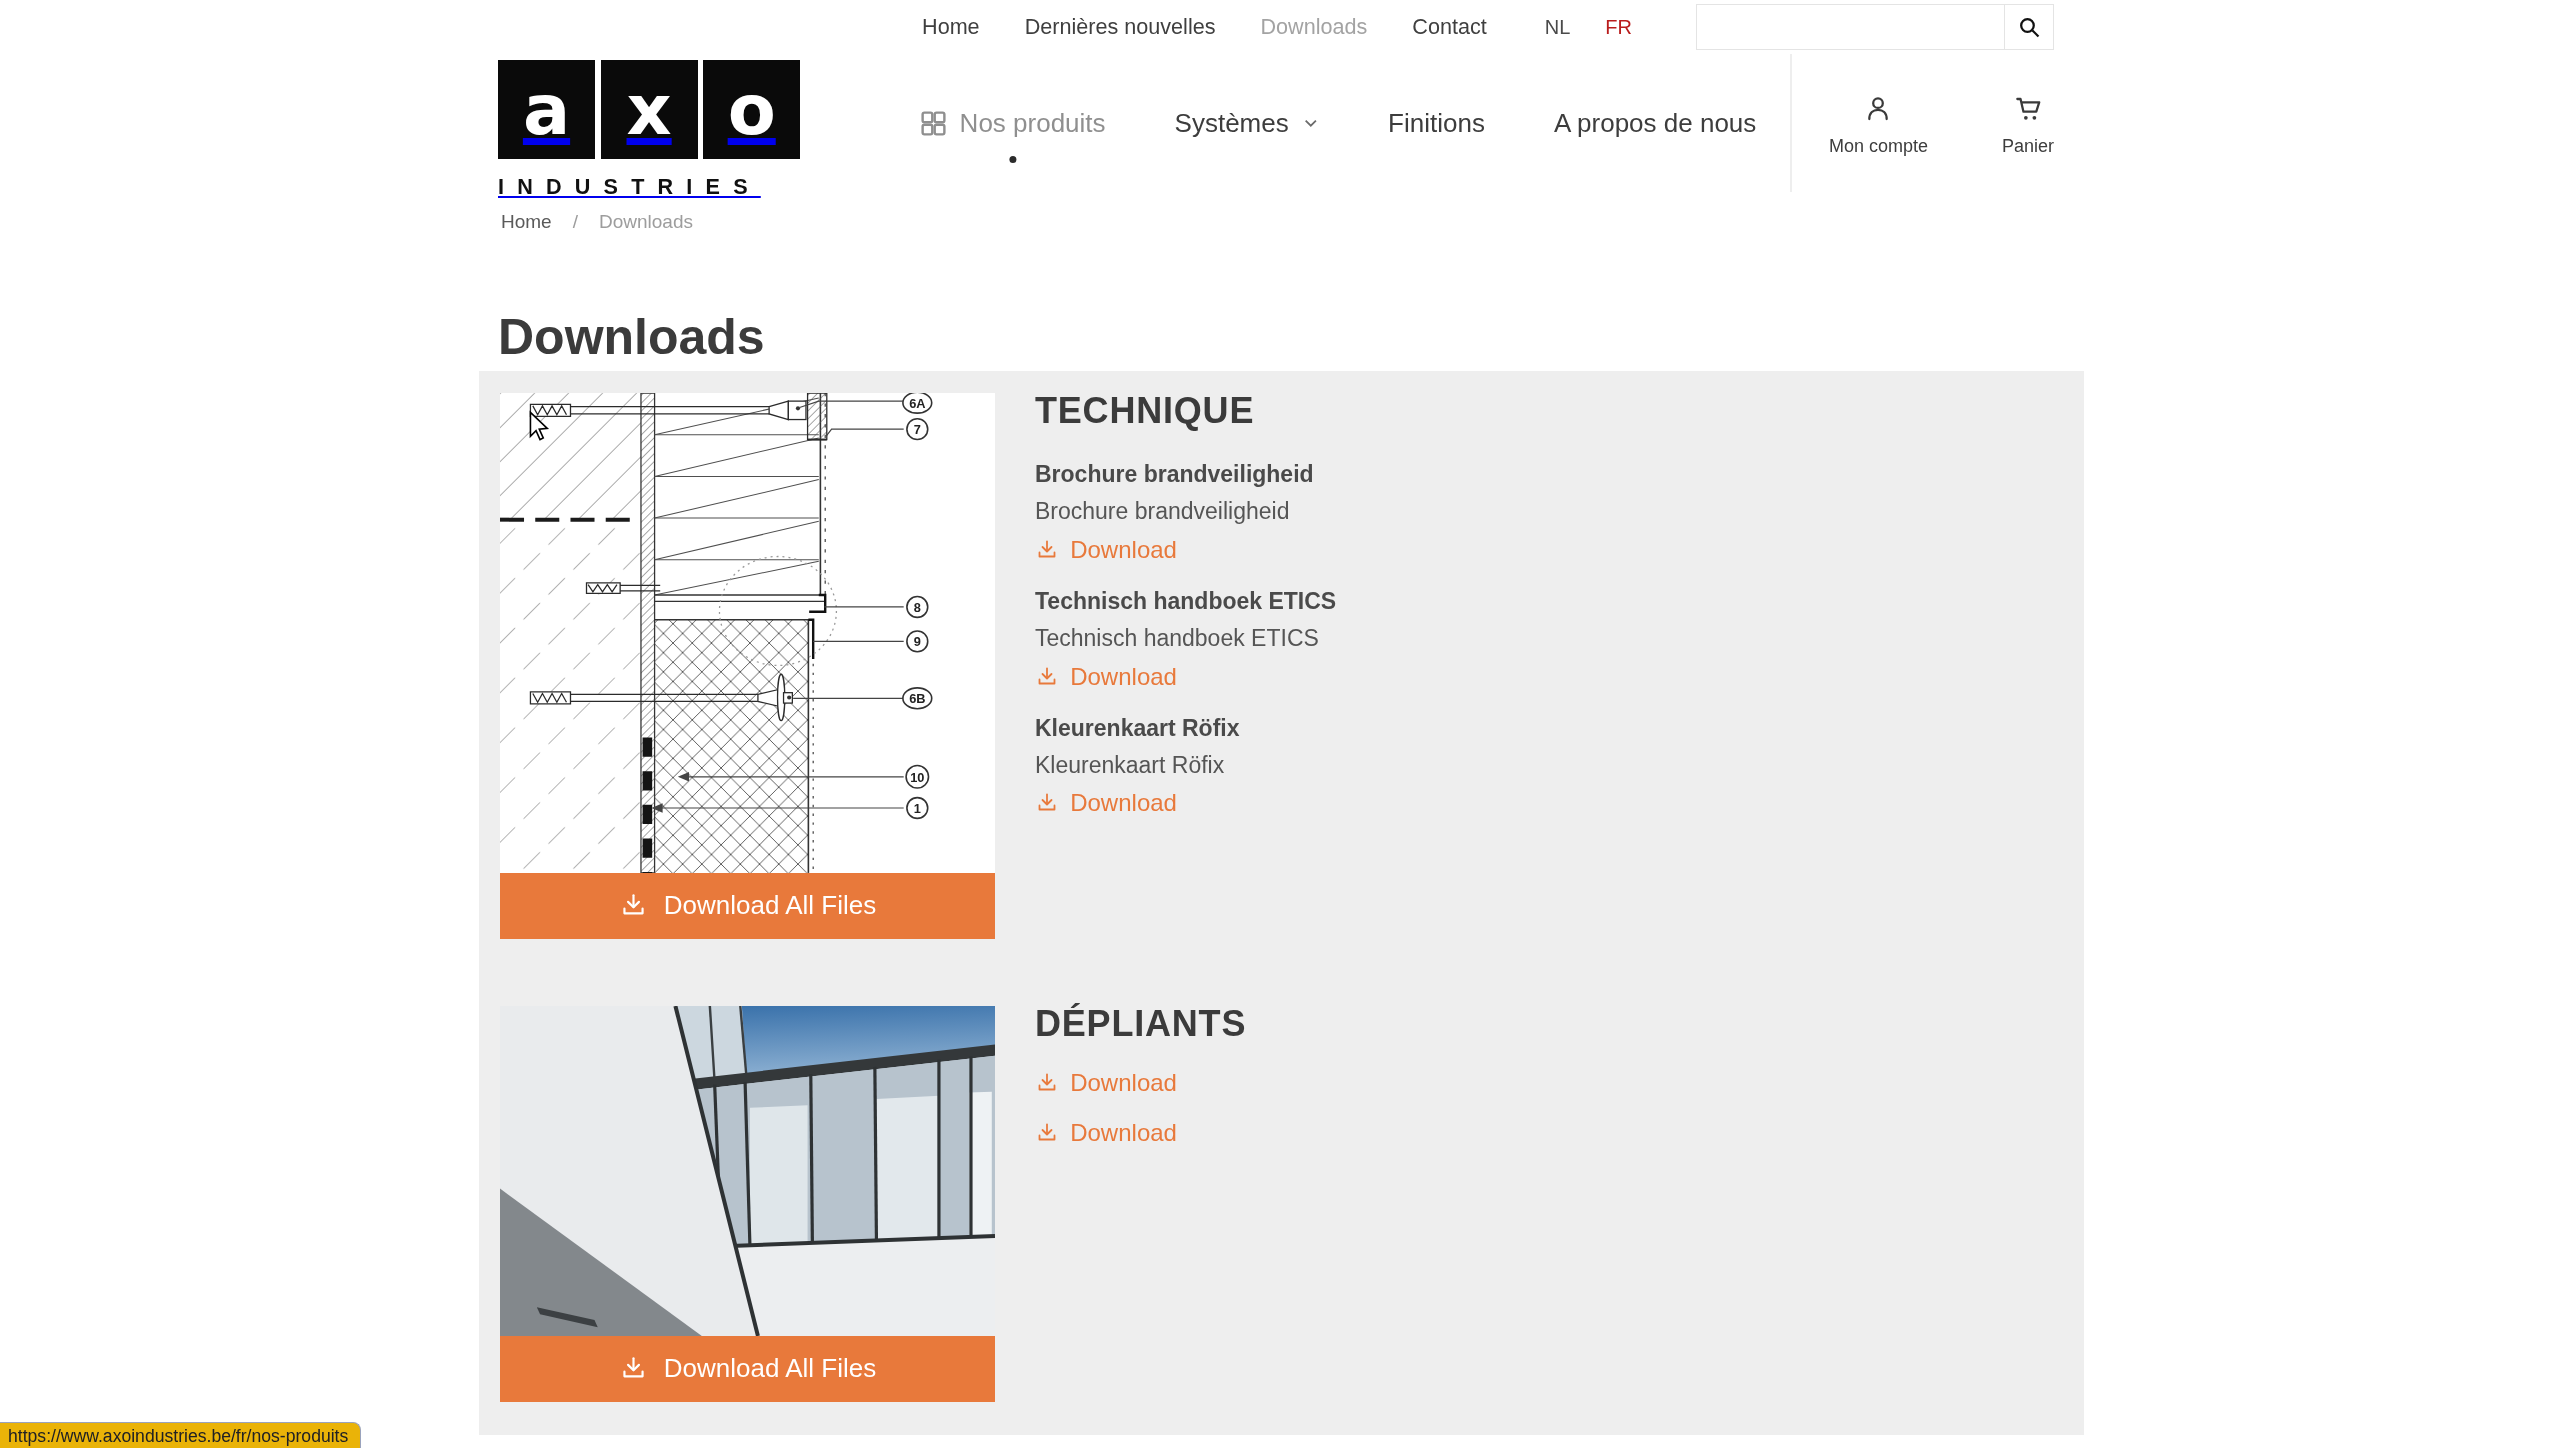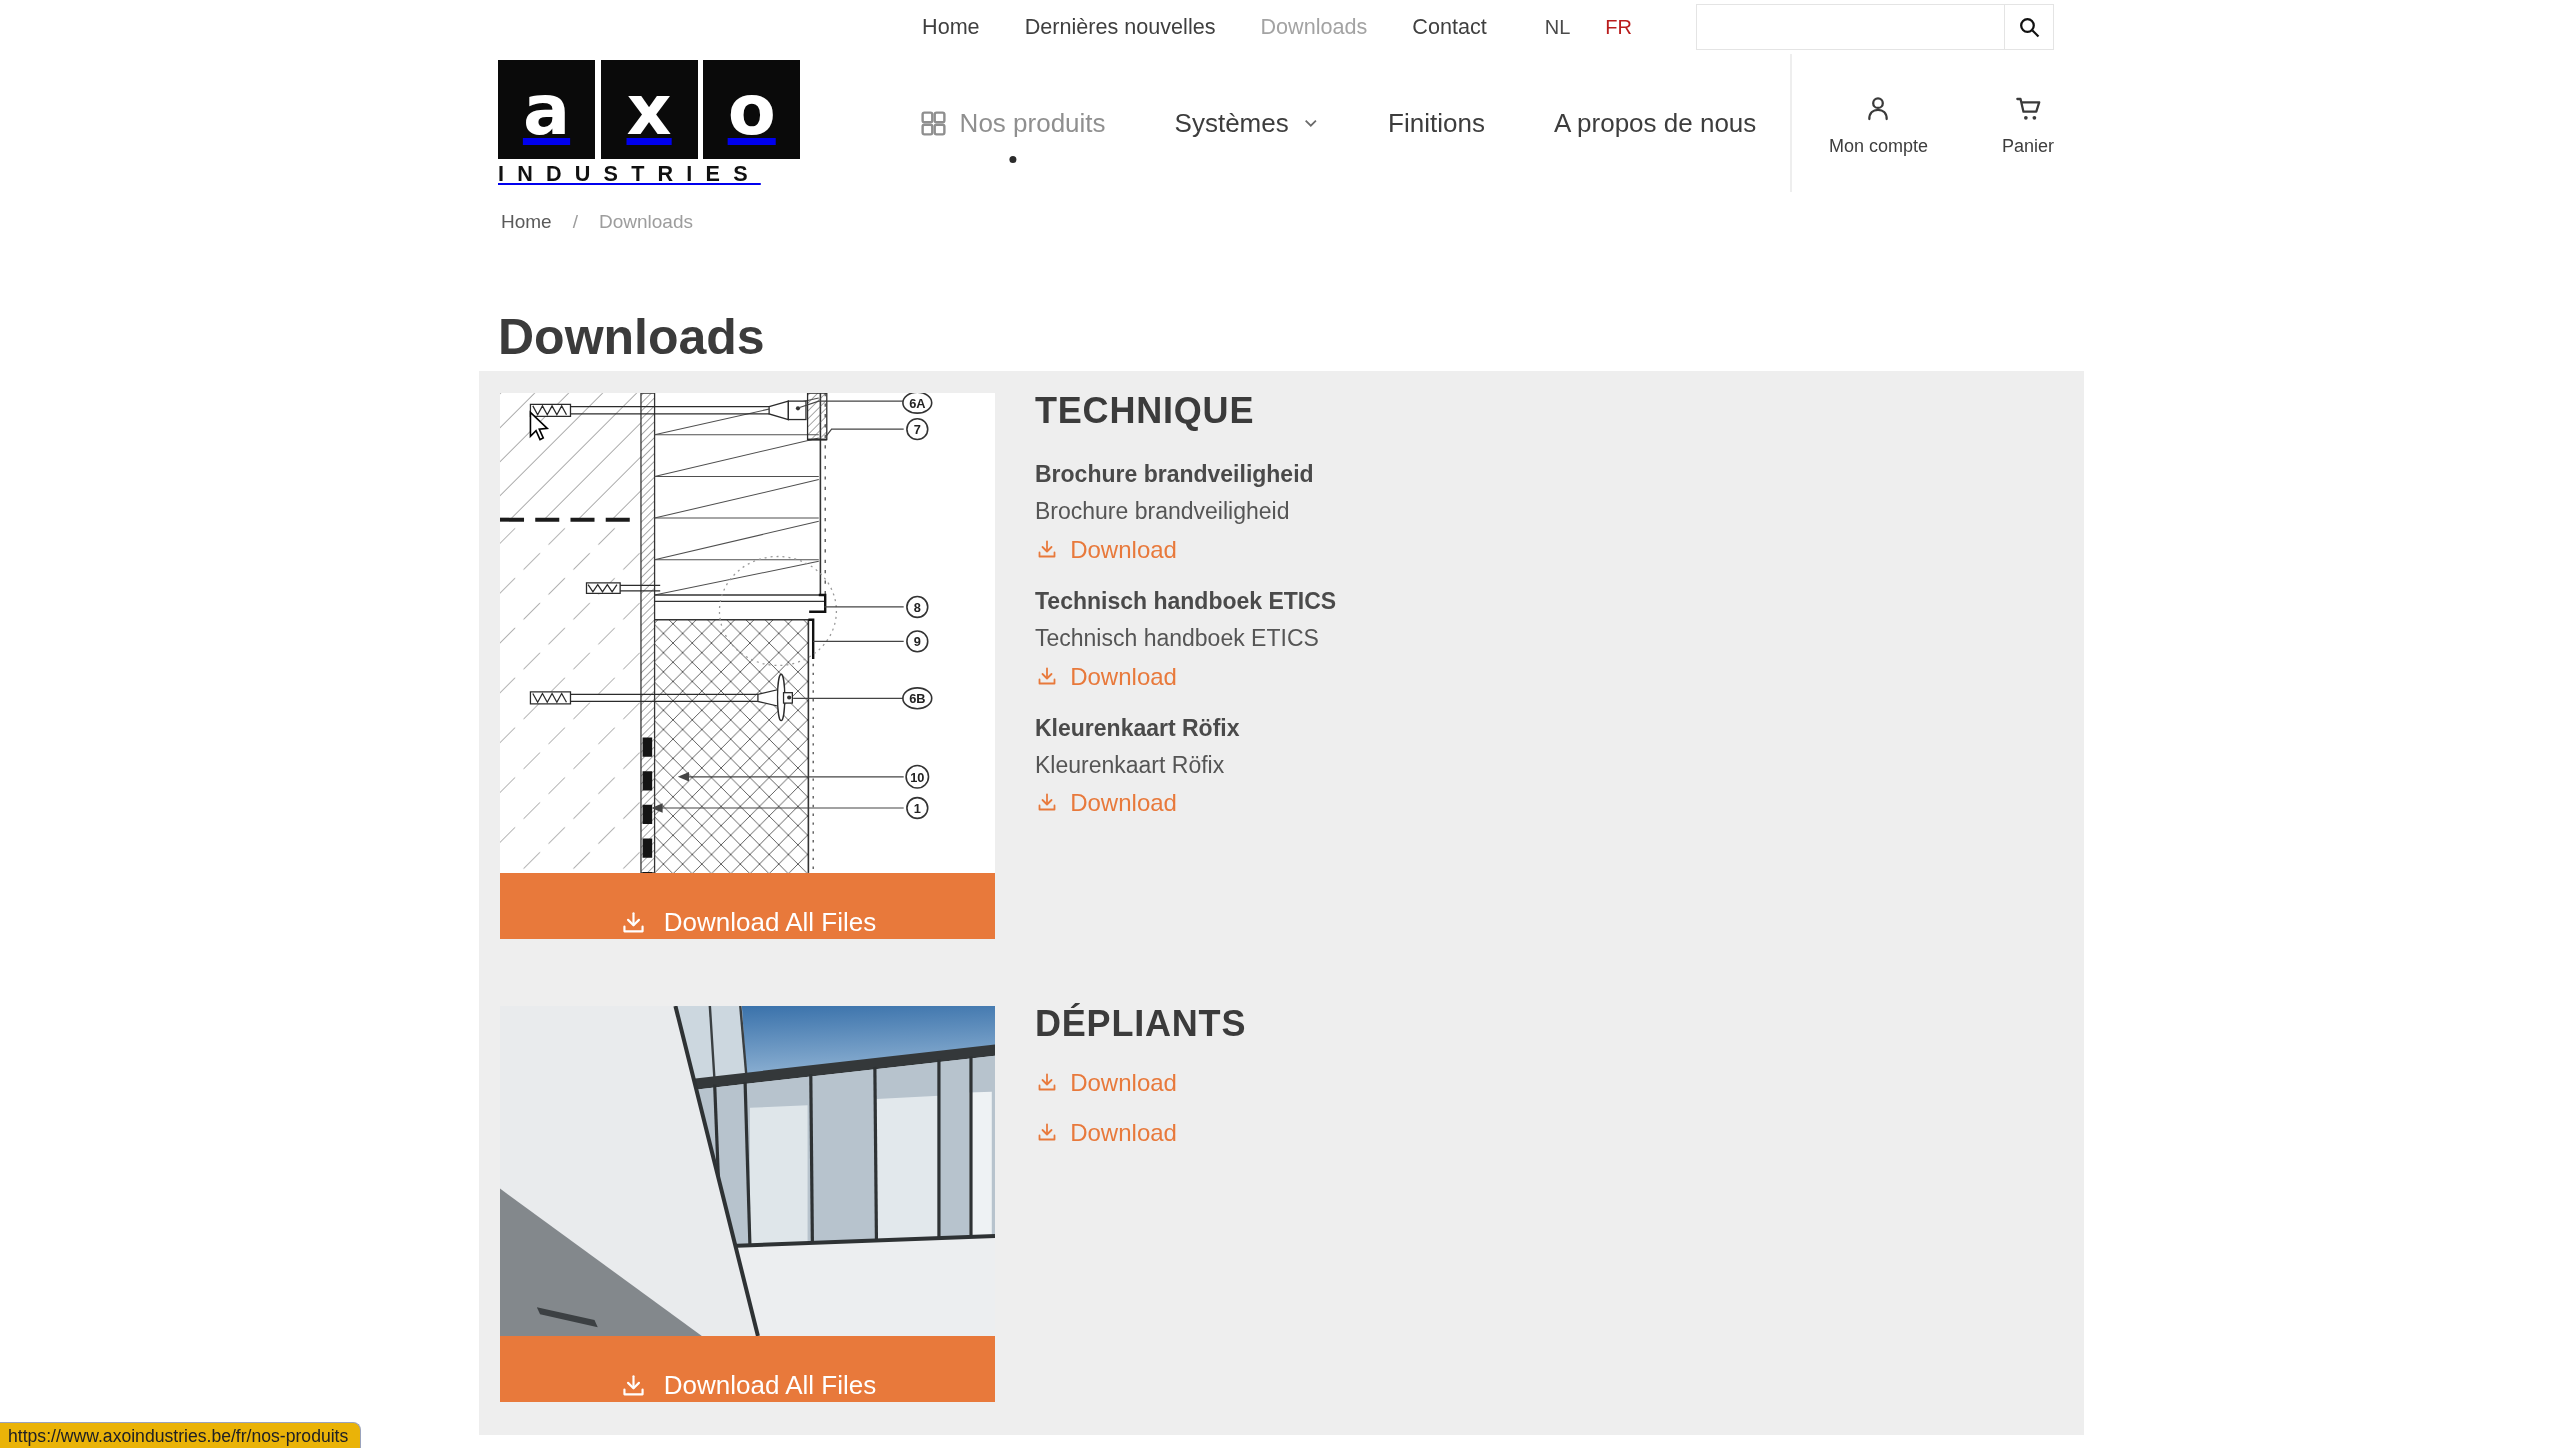--- a/index.html
+++ b/index.html
@@ -18,21 +18,21 @@
   .lang-idle{color:#b91c1c;}
   .searchwrap{display:flex;align-items:stretch;margin-left:64px;height:46px;}
   .searchwrap input{width:308px;height:46px;border:1.6px solid #e4e4e4;border-right:none;outline:none;font-size:21px;padding:0 13px;box-sizing:border-box;background:#fff;}
   .search-btn{width:50px;height:46px;border:1.6px solid #e4e4e4;background:#fff;display:flex;align-items:center;justify-content:center;cursor:pointer;box-sizing:border-box;}
 
   
   .header{position:absolute;left:0;top:54px;width:2563px;height:138px;background:#fff;}
   .logo{position:absolute;left:498px;top:6.4px;width:304px;cursor:pointer;}
   .logo-boxes{display:flex;gap:5.6px;}
   .logo-box{width:97px;height:99px;background:#0a0a0a;color:#fff;display:flex;align-items:center;justify-content:center;font-weight:bold;font-size:70px;font-family:"DejaVu Sans",sans-serif;}
-  .logo-sub{margin-top:2px;font-size:21.6px;font-weight:bold;letter-spacing:13.2px;color:#111;white-space:nowrap;}
+  .logo-sub{margin-top:15px;font-size:21.6px;font-weight:bold;letter-spacing:13.2px;color:#111;white-space:nowrap;}
   .mainnav{position:absolute;right:509px;top:0;height:138px;display:flex;align-items:center;}
   .mnav-links{display:flex;align-items:center;gap:69px;}
   .mnav-item{position:relative;display:flex;align-items:center;gap:11.2px;font-size:26px;color:#3d3d3d;text-decoration:none;cursor:pointer;white-space:nowrap;}
   .mnav-item.dimmed{color:#8f8f8f;}
   .mnav-dot{position:absolute;left:50%;top:calc(100% + 17.6px);width:7.2px;height:7.2px;border-radius:50%;background:#2b2b2b;transform:translateX(-50%);}
   .chev{font-size:17.6px;color:#6b6b6b;margin-left:1.6px;}
   .vdiv{width:1.6px;height:138px;background:#eeeeee;margin:0 37px 0 34px;}
   .icon-col{display:flex;flex-direction:column;align-items:center;gap:11.2px;cursor:pointer;text-decoration:none;color:#3d3d3d;}
   .icon-col .lbl{font-size:18px;color:#3d3d3d;}
   .icon-cols{display:flex;align-items:center;gap:74px;padding-top:4.8px;}
@@ -43,21 +43,21 @@
   .bc-sep{color:#9d9d9d;}
   .bc-current{color:#9d9d9d;}
   .page-title{position:absolute;left:498px;top:274px;font-size:50px;font-weight:bold;color:#3b3b3b;}
 
   
   .card{position:absolute;left:479px;width:1605px;background:#eeeeee;}
   .card1{top:371px;height:616px;}
   .card2{top:984px;height:451px;}
   .media{position:absolute;left:21px;top:21.6px;width:495px;}
   .media .pic{display:block;background:#fff;}
-  .dl-all{width:495px;height:66px;background:#e8793b;border:none;color:#fff;font-size:26px;font-family:"Liberation Sans",sans-serif;display:flex;align-items:flex-end;justify-content:center;gap:16px;cursor:pointer;}
+  .dl-all{width:495px;height:66px;background:#e8793b;border:none;color:#fff;font-size:26px;font-family:"Liberation Sans",sans-serif;display:flex;align-items:center;justify-content:center;gap:16px;cursor:pointer;}
   .textcol{position:absolute;left:556px;top:19px;}
   .sec-title{font-size:36px;font-weight:bold;color:#3b3b3b;letter-spacing:0.8px;margin:0 0 29px 0;}
   .item-title{font-size:23px;font-weight:bold;color:#4a4a4a;margin:0 0 10.4px 0;}
   .item-sub{font-size:23px;color:#555555;margin:0 0 10.4px 0;}
   .dl-link{display:flex;align-items:center;gap:11.2px;color:#e8793b;font-size:24px;text-decoration:none;cursor:pointer;margin:0 0 24px 0;}
   .dl-link svg{flex:0 0 auto;}
   .card2 .dl-link{margin:0 0 22.4px 0;}
   .card2 .sec-title{margin-bottom:24px;}
 
   

